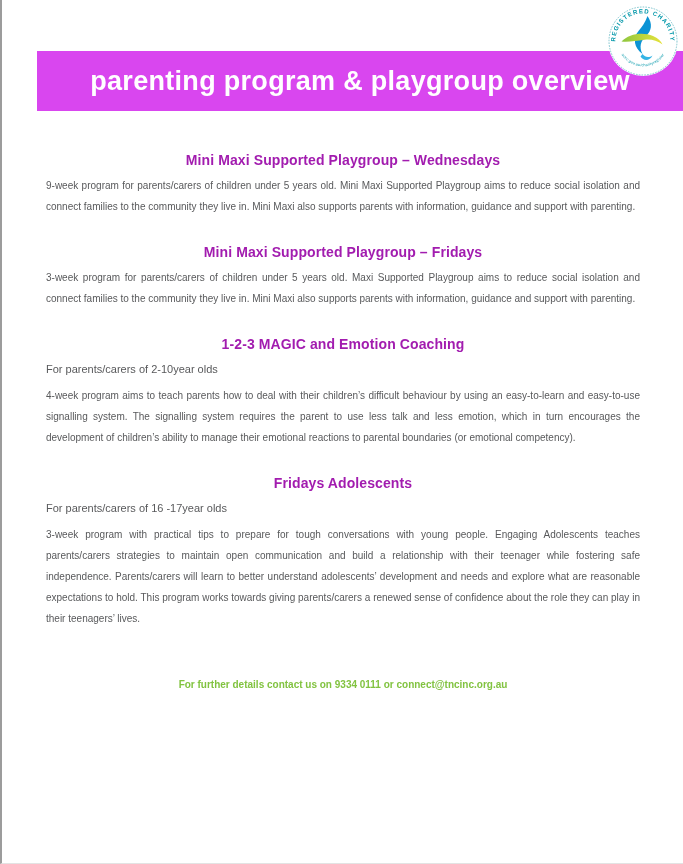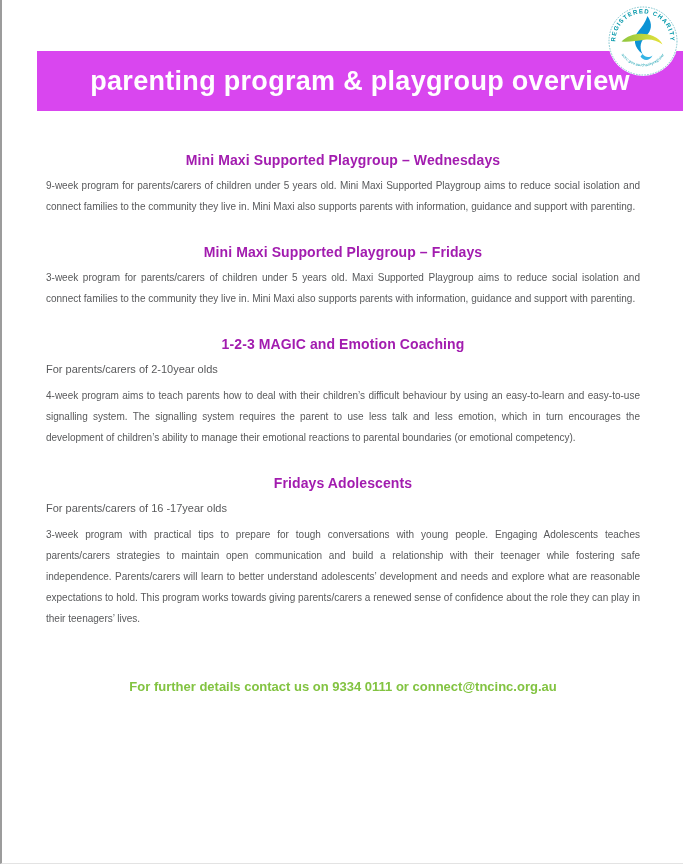--- a/index.html
+++ b/index.html
@@ -30,21 +30,21 @@
   .heading{
     margin:0 0 7px;font-size:14px;font-weight:bold;color:#a21caf;letter-spacing:0.1px;text-align:center;
   }
   .subtitle{
     margin:0 0 5px;font-size:11px;line-height:21px;color:#58595B;
   }
   .body-text{
     margin:0;font-size:10px;line-height:21px;color:#58595B;text-align:justify;
   }
   .contact-footer{
-    margin:50px 0 1px;text-align:center;font-size:13px;font-weight:bold;color:#82C341;
+    margin:50px 0 1px;text-align:center;font-size:10px;font-weight:bold;color:#82C341;
   }
 </style>
 </head>
 <body>
 
 <div class="page">
 
   <header class="banner">
     <h1>parenting program &amp; playgroup overview</h1>
   </header>

